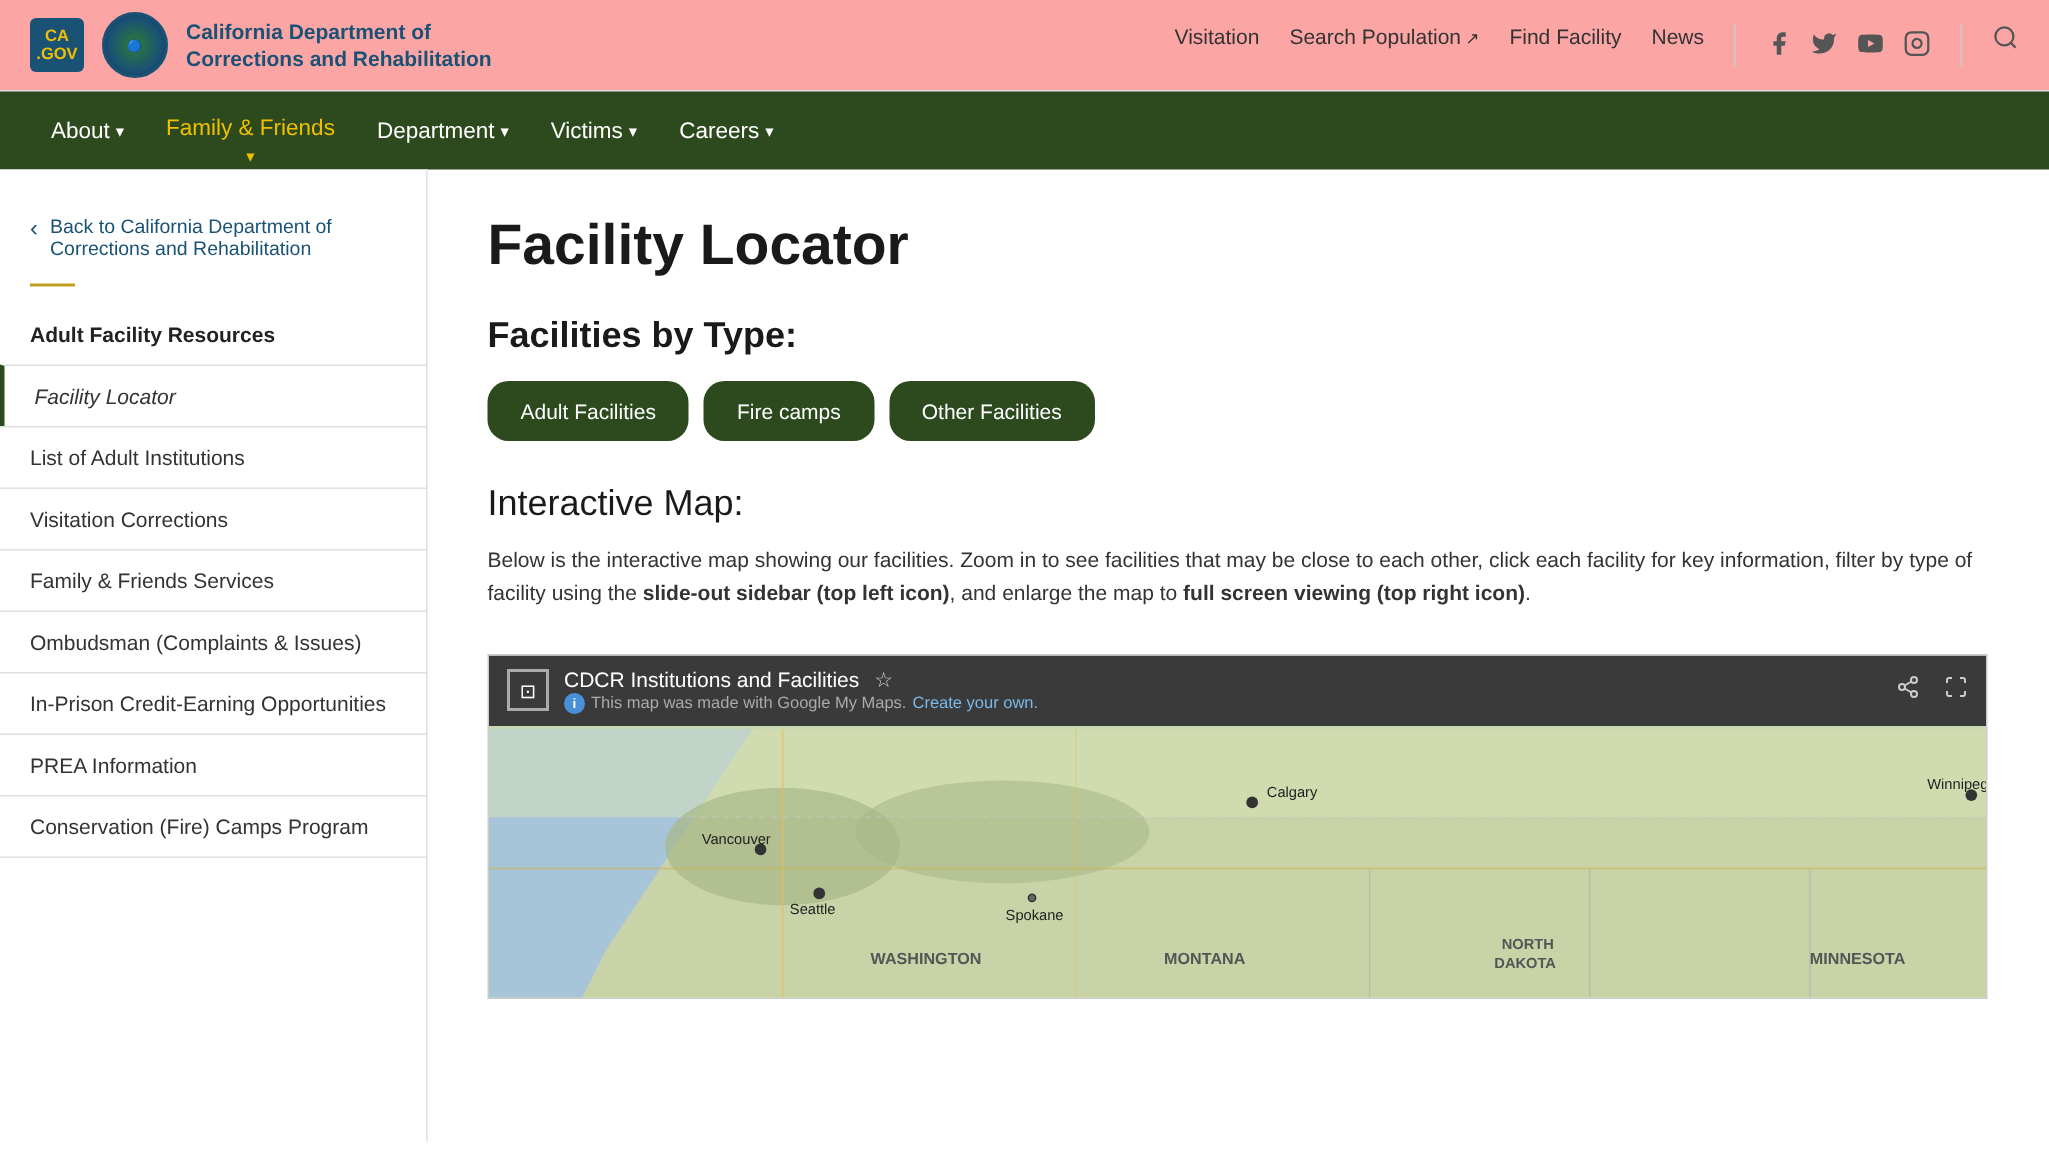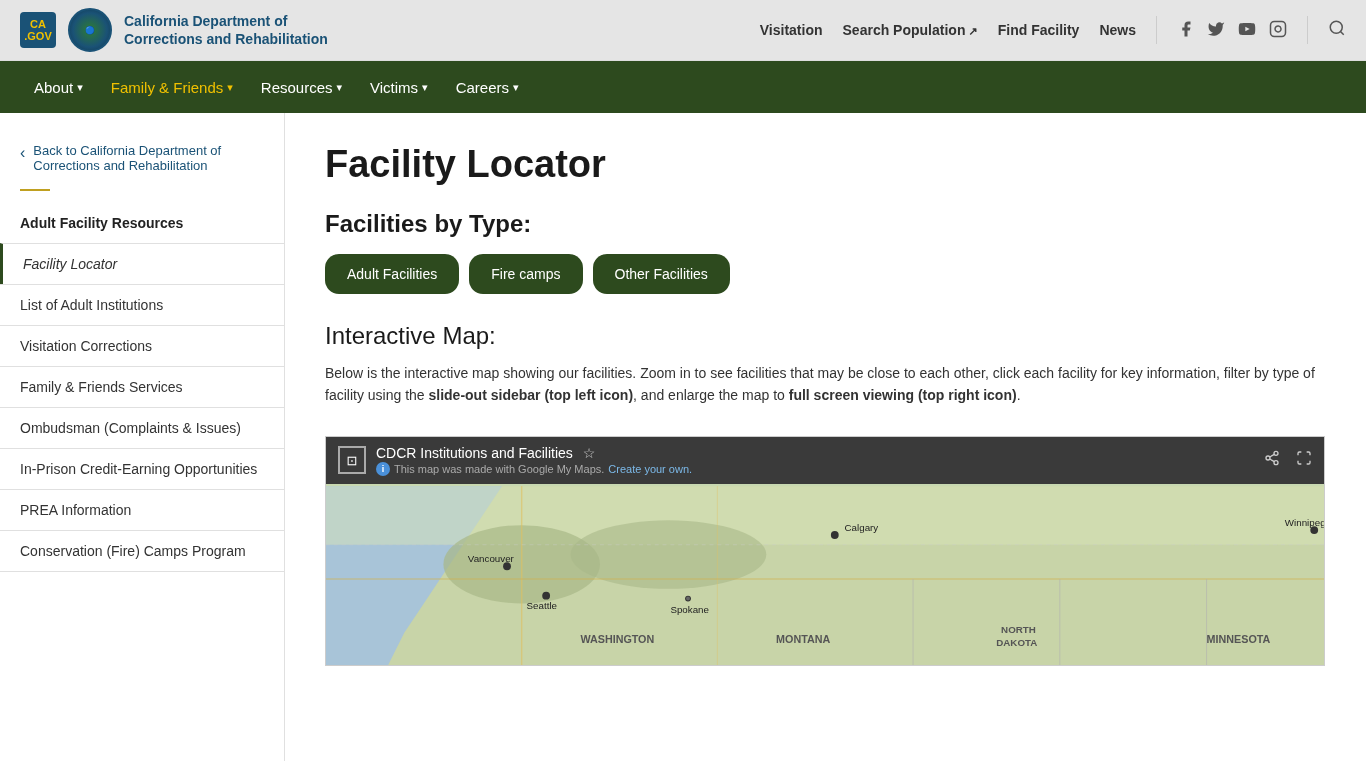--- a/index.html
+++ b/index.html
@@ -5,21 +5,21 @@
     * { box-sizing: border-box; margin: 0; padding: 0; }
     body { font-family: Arial, sans-serif; font-size: 14px; color: #333; background: #fff; }
 
     
     .top-bar {
       display: flex;
       align-items: center;
       justify-content: space-between;
       padding: 8px 20px;
       border-bottom: 1px solid #ddd;
-      background: #e5e5e5;
+      background: #fca5a5;
     }
     .top-bar-left {
       display: flex;
       align-items: center;
       gap: 12px;
     }
     .logo-ca {
       width: 36px;
       height: 36px;
       background: #1a5276;
@@ -46,23 +46,21 @@
       text-align: center;
     }
     .org-name {
       font-size: 14px;
       color: #1a5276;
       font-weight: bold;
       line-height: 1.3;
     }
     .top-bar-nav {
       display: flex;
-      align-items: center;
       gap: 20px;
-      font-weight: bold;
     }
     .top-bar-nav a {
       text-decoration: none;
       color: #333;
       font-size: 14px;
     }
     .top-bar-nav .external-link::after {
       content: ' ↗';
       font-size: 11px;
     }
@@ -101,20 +99,21 @@
       text-decoration: none;
       font-size: 15px;
       padding: 16px 14px;
       display: flex;
       align-items: center;
       gap: 4px;
       height: 100%;
     }
     .main-nav a.active {
       color: #f0c000;
+      flex-direction: column;
     }
     .chevron {
       font-size: 11px;
     }
 
     
     .page-layout {
       display: flex;
       min-height: calc(100vh - 120px);
     }
@@ -346,21 +345,21 @@
 <nav class="main-nav">
   <a href="#">
     <span>About</span>
     <span class="chevron">▾</span>
   </a>
   <a href="#" class="active">
     <span>Family &amp; Friends</span>
     <span class="chevron">▾</span>
   </a>
   <a href="#">
-    <span>Resources</span>
+    <span>Department</span>
     <span class="chevron">▾</span>
   </a>
   <a href="#">
     <span>Victims</span>
     <span class="chevron">▾</span>
   </a>
   <a href="#">
     <span>Careers</span>
     <span class="chevron">▾</span>
   </a>

